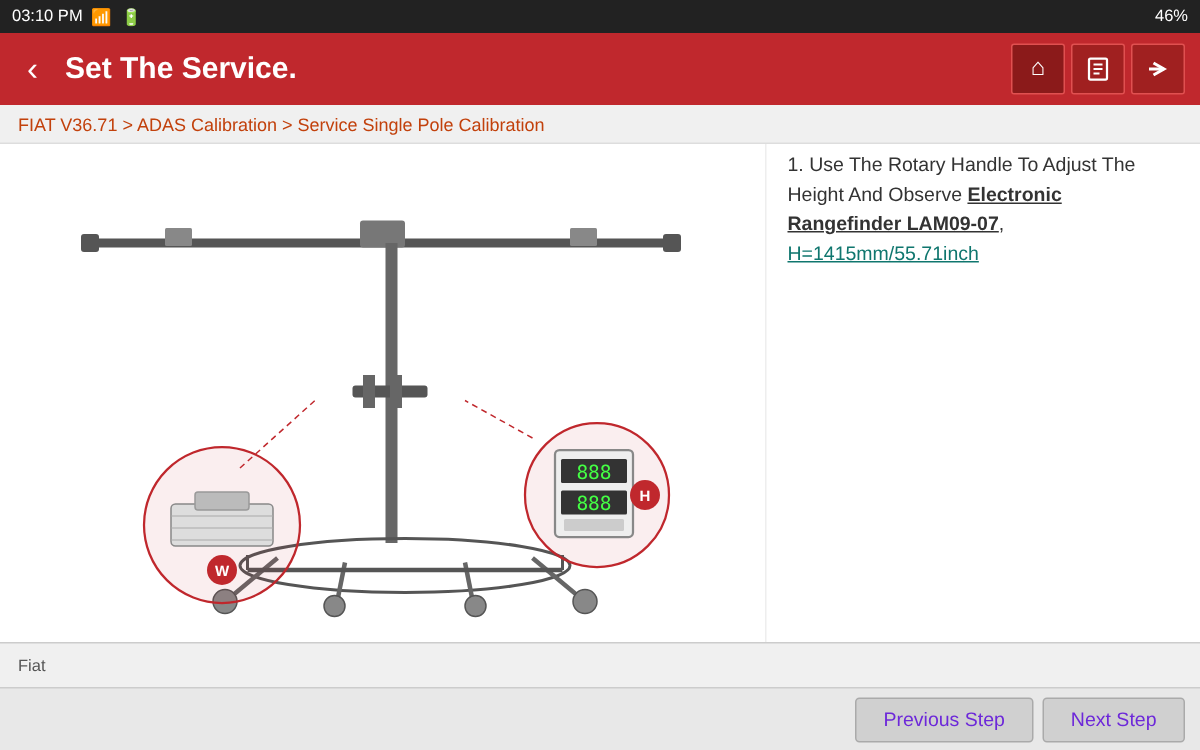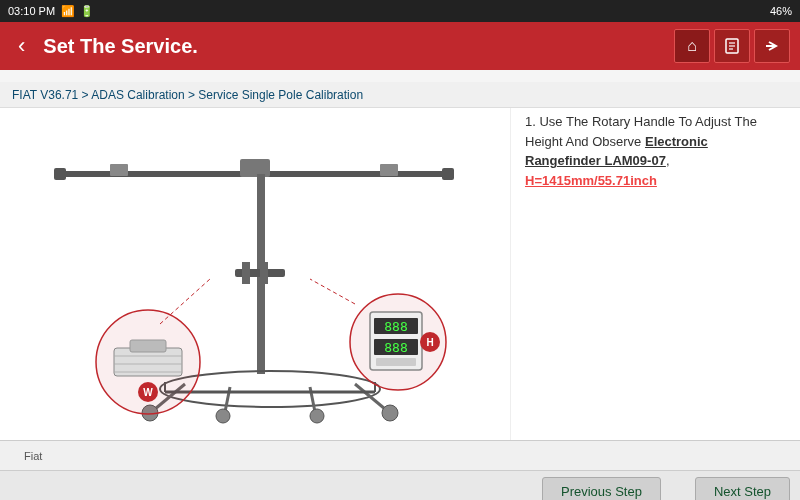--- a/index.html
+++ b/index.html
@@ -63,22 +63,21 @@
 
     
     .breadcrumb {
       height: 26px;
       background: #f0f0f0;
       border-bottom: 1px solid #ddd;
       display: flex;
       align-items: center;
       padding: 0 12px;
       font-size: 12px;
-      color: #0c4a6e;
-      margin-top: 12px;
+      color: #c2410c;
     }
 
     
     .main-content {
       display: flex;
       height: calc(500px - 22px - 48px - 26px - 30px - 42px);
       
       background: white;
     }
 
@@ -96,36 +95,36 @@
     
     .instructions-area {
       flex: 1;
       padding: 4px 14px;
       font-size: 13px;
       color: #333;
       line-height: 1.5;
       border-left: 1px solid #eee;
     }
     .instruction-highlight {
-      color: #ef4444;
-      font-weight: bold;
+      color: #0f766e;
+      font-weight: normal;
       text-decoration: underline;
     }
     .instruction-bold {
       font-weight: bold;
     }
 
     
     .bottom-bar {
       height: 30px;
       background: #f0f0f0;
       border-top: 1px solid #ccc;
       display: flex;
       align-items: center;
-      padding: 0 24px;
+      padding: 0 12px;
       font-size: 11px;
       color: #555;
     }
 
     
     .nav-buttons {
       height: 42px;
       background: #e8e8e8;
       border-top: 1px solid #ccc;
       display: flex;
@@ -135,22 +134,21 @@
       gap: 6px;
     }
     .nav-btn {
       height: 30px;
       padding: 0 18px;
       background: #d0d0d0;
       border: 1px solid #aaa;
       border-radius: 3px;
       font-size: 13px;
       cursor: pointer;
-      color: #14532d;
-      margin-left: 28px;
+      color: #6d28d9;
     }
 
     
     .diagram-svg {
       width: 490px;
       height: 320px;
     }
     .circle-w-border {
       fill: none;
       stroke: #c0282d;

